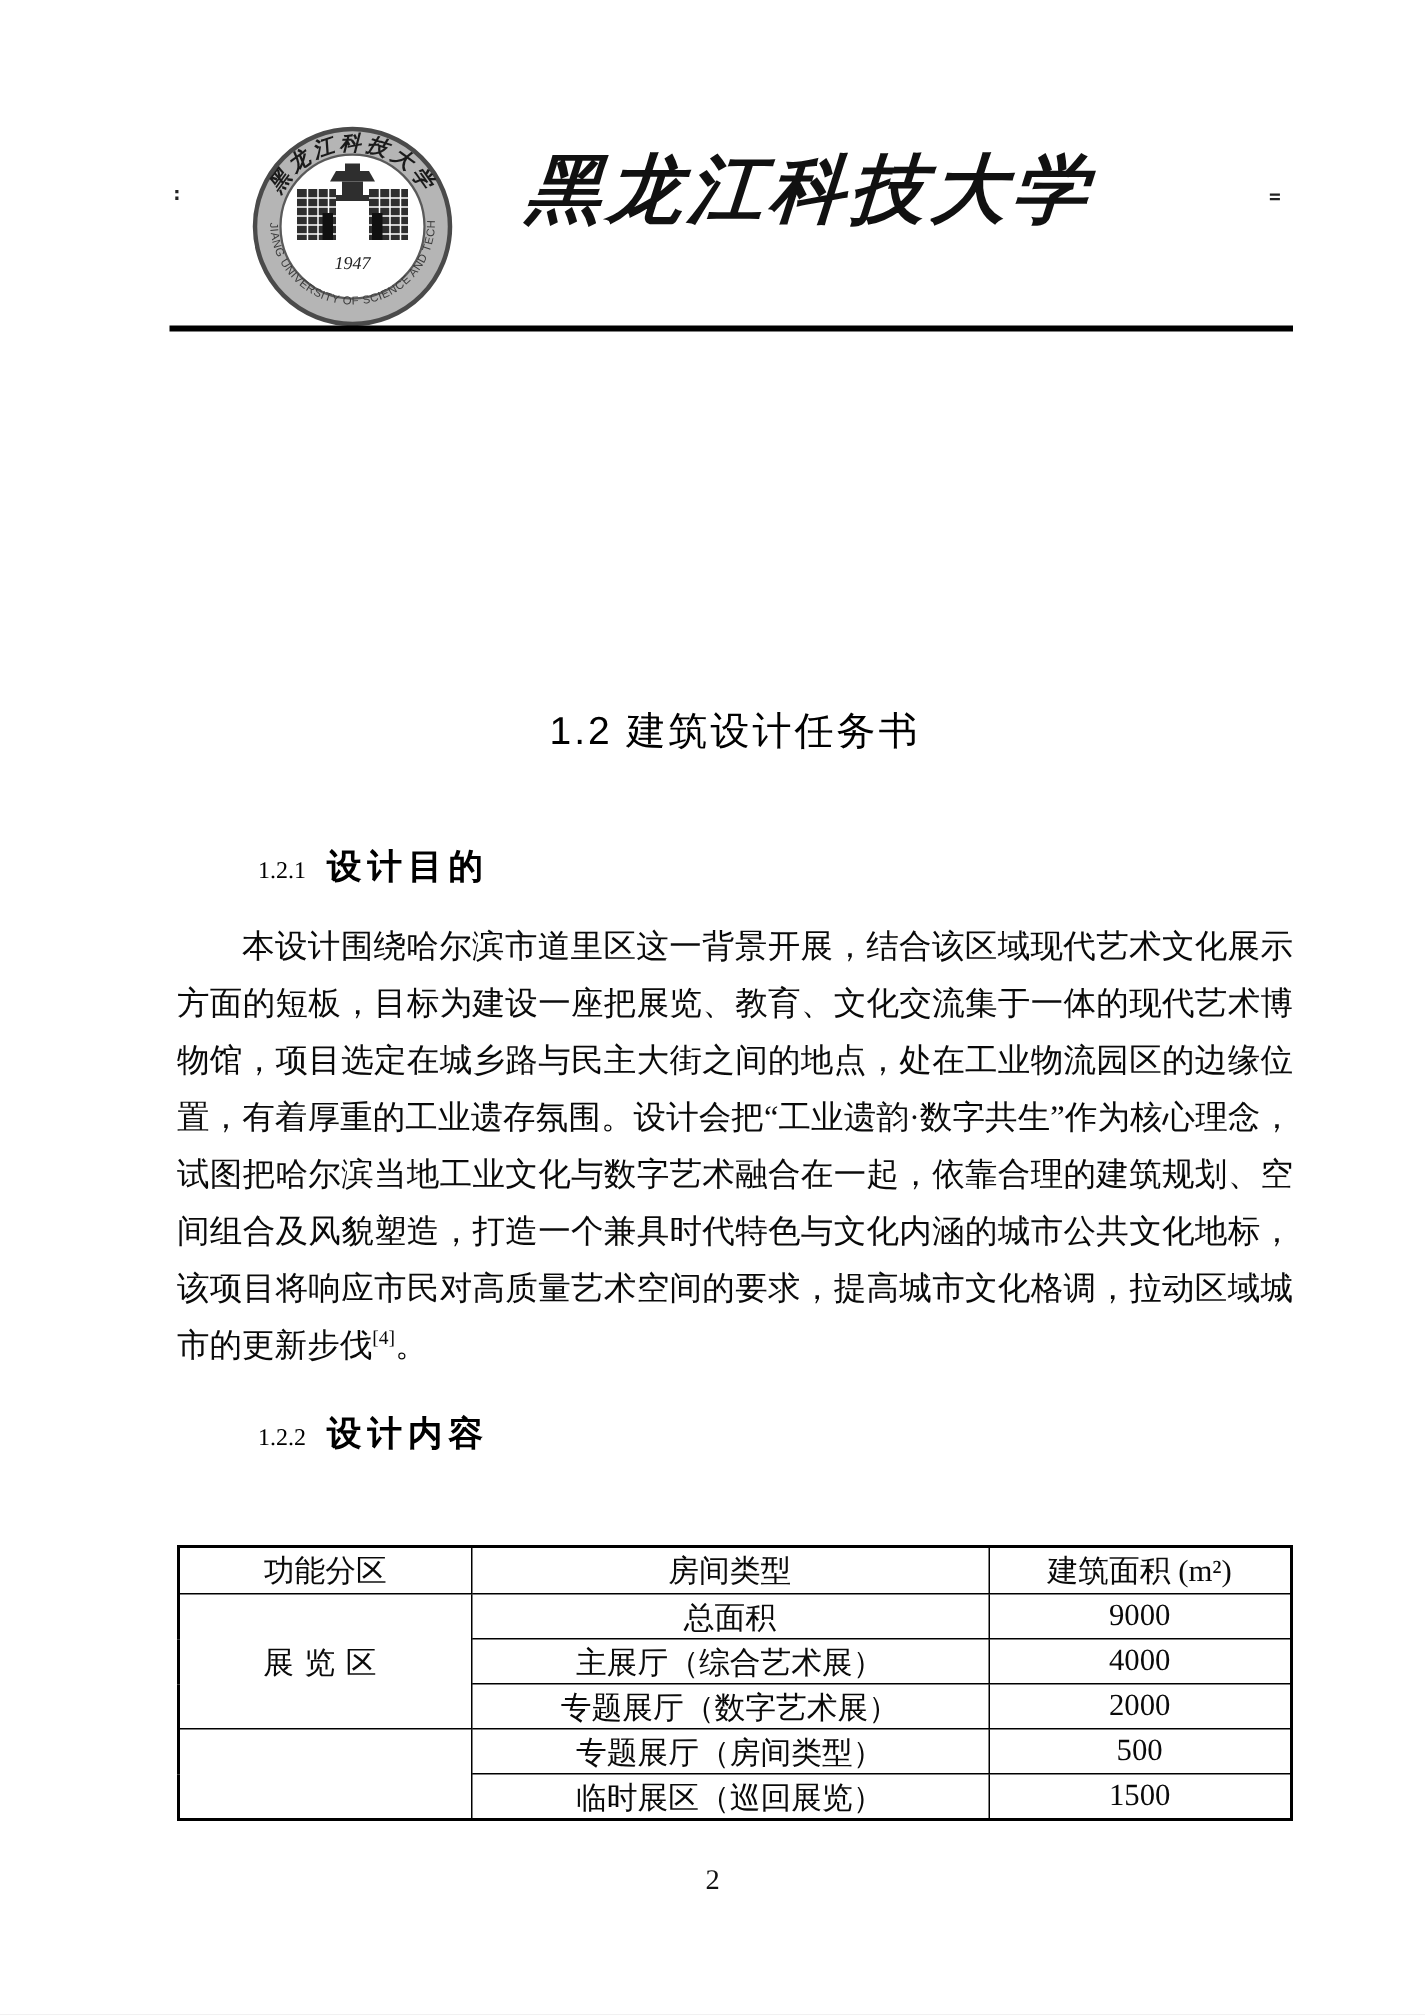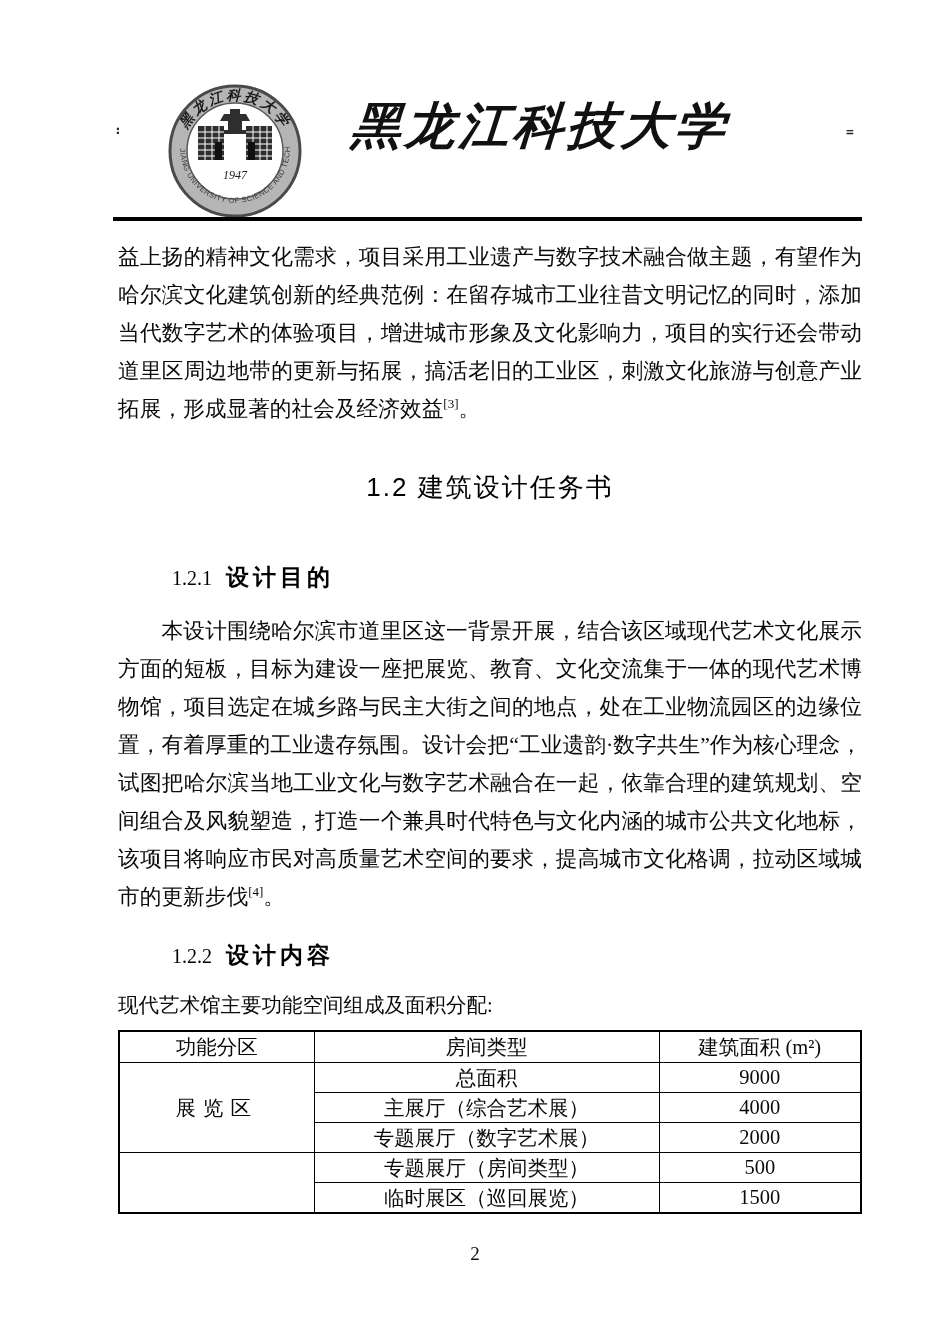--- a/index.html
+++ b/index.html
@@ -40,21 +40,21 @@
   .para sup { font-size:13px; line-height:0; }
 
   .sec-heading {
     position:absolute; left:118px; top:468px; width:744px; text-align:center;
     font-size:26px; line-height:38px; font-weight:normal; letter-spacing:2px;
     font-family:"Liberation Sans","DejaVu Sans",sans-serif; color:#000; margin:0;
   }
   .sub-heading { position:absolute; left:172px; margin:0; white-space:nowrap; }
   .sub1 { top:562px; } .sub2 { top:940px; }
   .sub-heading .h-num {
-    font-family:"Liberation Serif","DejaVu Serif",serif; font-weight:normal; font-size:20px;
+    font-family:"Liberation Serif","DejaVu Serif",serif; font-weight:normal; font-size:16px;
   }
   .sub-heading .h-txt {
     font-family:"Liberation Sans","DejaVu Sans",sans-serif; font-weight:bold;
     font-size:23px; margin-left:14px; letter-spacing:4px;
   }
 
   .table-caption { position:absolute; left:118px; top:990px; margin:0;
     font-size:20.5px; line-height:30px; color:#0a0a0a; }
 
   
@@ -124,31 +124,29 @@
         <rect x="47" y="58" width="7" height="18"></rect>
         <rect x="80" y="58" width="7" height="18"></rect>
       </g>
       <text x="67" y="95" font-size="12" font-style="italic" fill="#222" font-family="Liberation Serif, DejaVu Serif, serif" text-anchor="middle">1947</text>
     </svg>
   </div>
 
   <div class="calligraphy-title">黑龙江科技大学</div>
   <div class="header-rule"></div>
 
-  <p class="para para-intro"><span>益上扬的精神文化需求，项目采用工业遗产与数字技术融合做主题，有望作为哈尔滨文化建筑创新的经典范例：在留存城市工业往昔文明记忆的同时，添加当代数字艺术的体验项目，增进城市形象及文化影响力，项目的实行还会带动道里区周边地带的更新与拓展，搞活老旧的工业区，刺激文化旅游与创意产业拓展，形成显著的社会及经济效益</span><sup>[3]</sup><span>。</span></p>
 
   <h2 class="sec-heading">1.2 建筑设计任务书</h2>
 
   <h3 class="sub-heading sub1"><span class="h-num">1.2.1</span><span class="h-txt">设计目的</span></h3>
 
   <p class="para para-purpose"><span>本设计围绕哈尔滨市道里区这一背景开展，结合该区域现代艺术文化展示方面的短板，目标为建设一座把展览、教育、文化交流集于一体的现代艺术博物馆，项目选定在城乡路与民主大街之间的地点，处在工业物流园区的边缘位置，有着厚重的工业遗存氛围。设计会把“工业遗韵·数字共生”作为核心理念，试图把哈尔滨当地工业文化与数字艺术融合在一起，依靠合理的建筑规划、空间组合及风貌塑造，打造一个兼具时代特色与文化内涵的城市公共文化地标，该项目将响应市民对高质量艺术空间的要求，提高城市文化格调，拉动区域城市的更新步伐</span><sup>[4]</sup><span>。</span></p>
 
   <h3 class="sub-heading sub2"><span class="h-num">1.2.2</span><span class="h-txt">设计内容</span></h3>
 
-  <p class="table-caption">现代艺术馆主要功能空间组成及面积分配:</p>
 
   <table class="area-table">
     <colgroup>
         <col style="width:195px">
         <col style="width:345px">
         <col style="width:202px">
       </colgroup>
     <thead>
       <tr>
         <th>功能分区</th>

